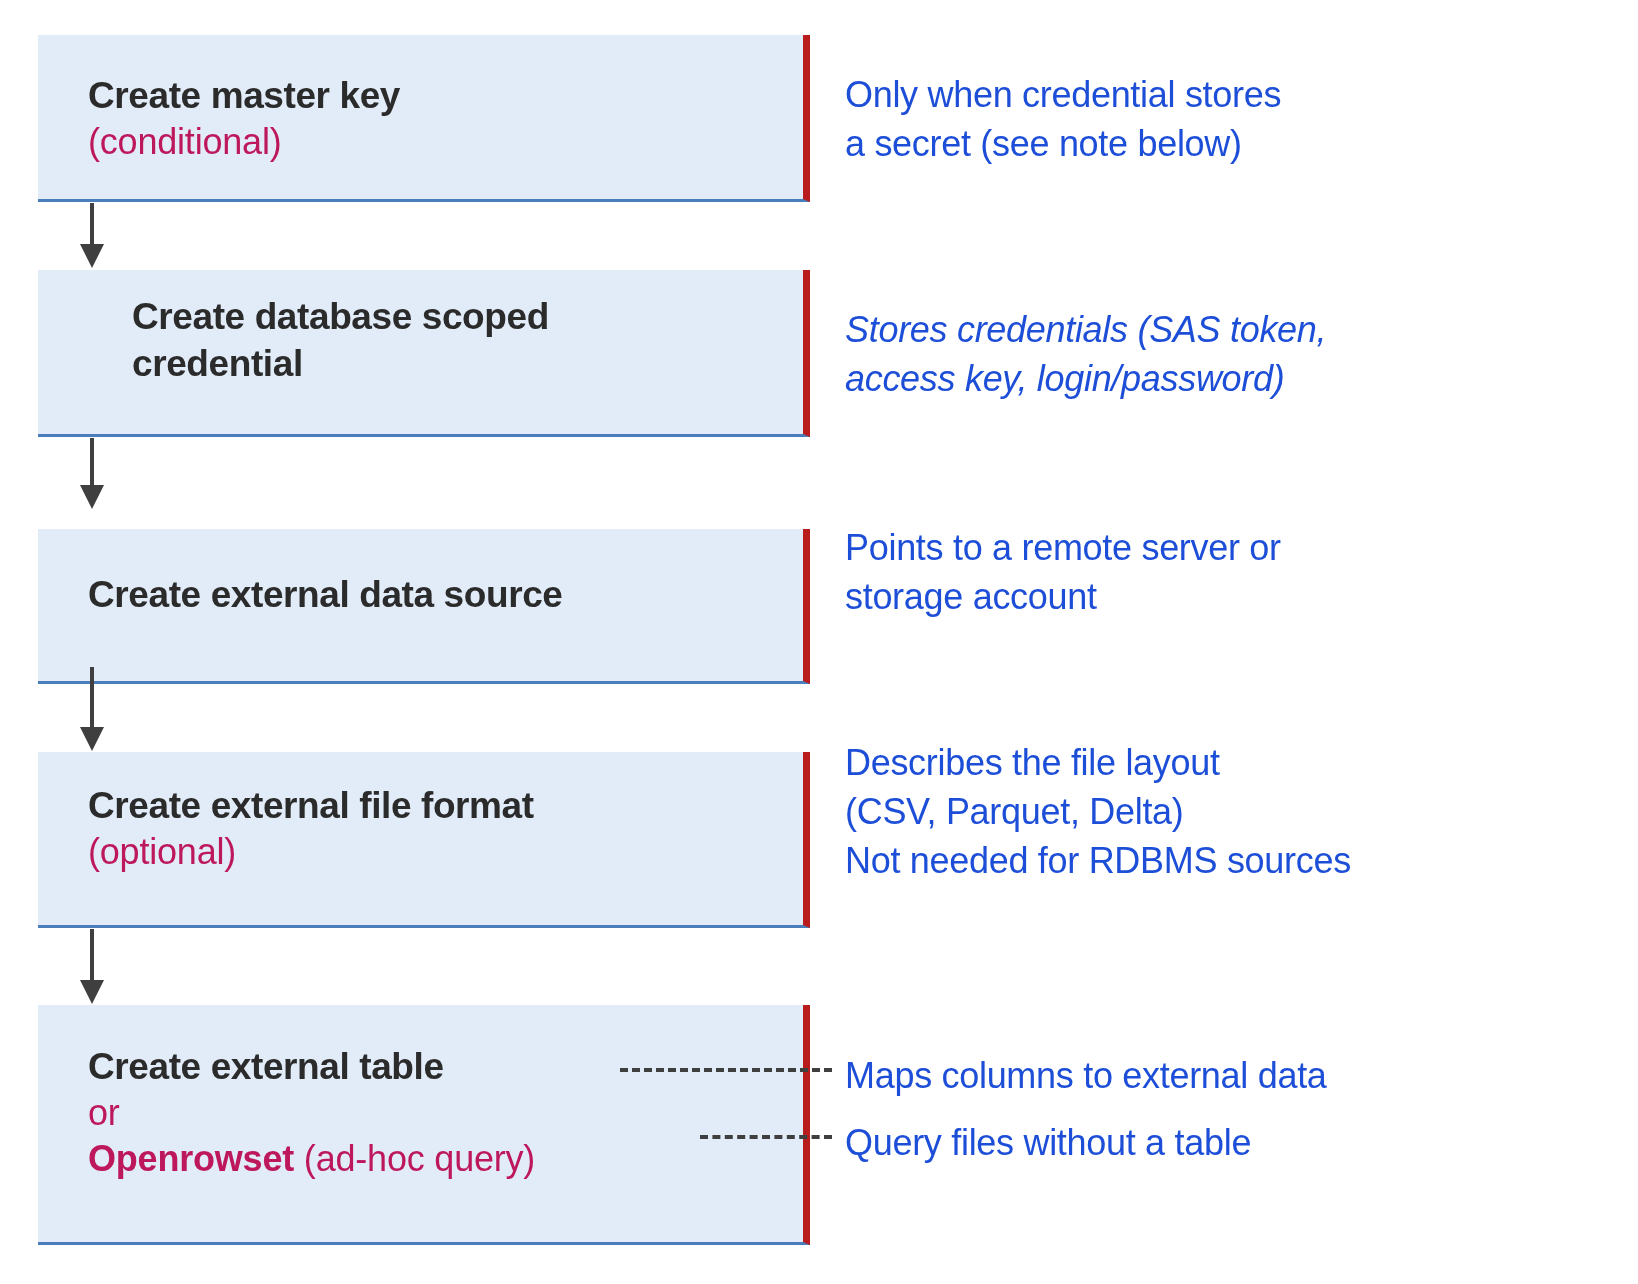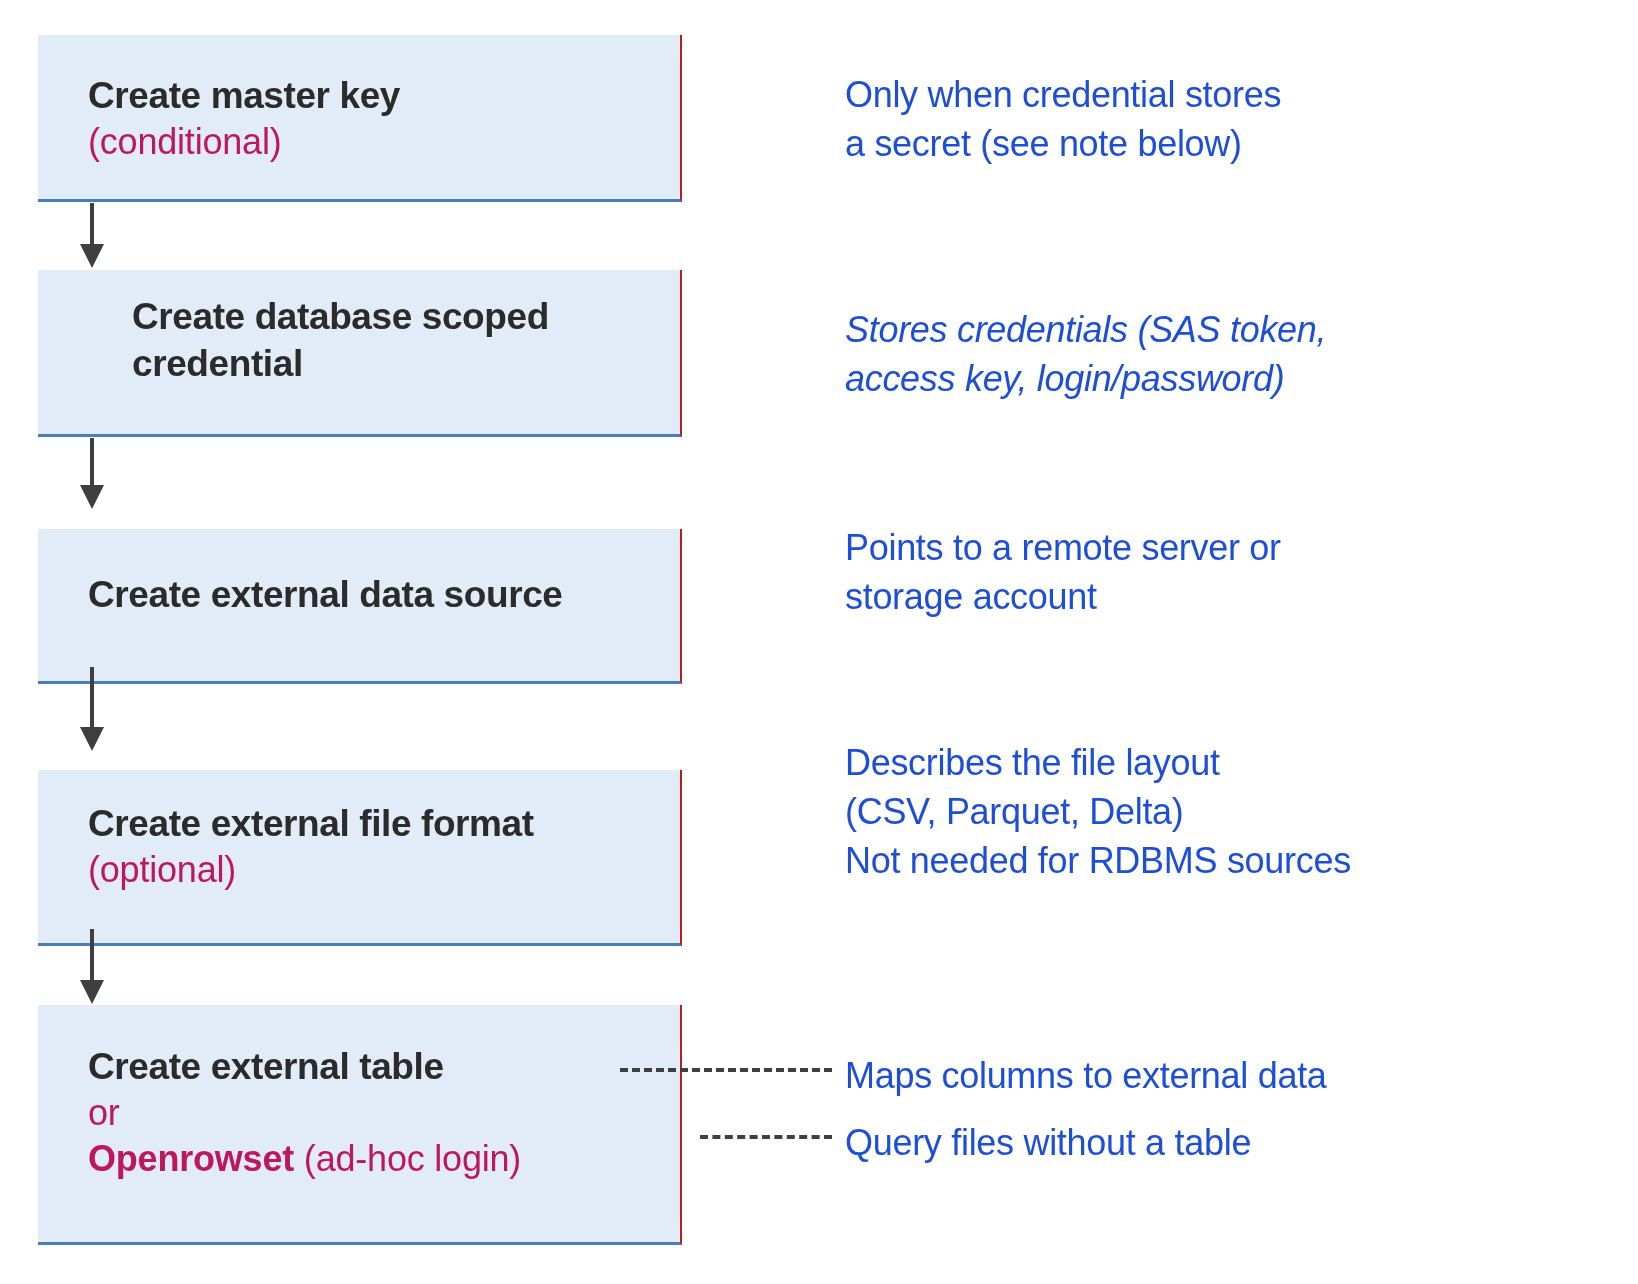--- a/index.html
+++ b/index.html
@@ -10,25 +10,25 @@
     color:#2f2f2f;
     overflow:hidden;
     position:relative;
   }
   #stage{position:absolute;left:0;top:0;width:1638px;height:1284px;}
 
   
   .step{
     position:absolute;
     left:38px;
-    width:644px;
+    width:772px;
     background:#e1ecf8;
     box-sizing:border-box;
     border-bottom:3px solid #4a7ebb;
-    border-right:2px solid #b91c1c;
+    border-right:7px solid #b91c1c;
   }
   .step-inner{
     position:absolute;
     left:50px;
     right:10px;
   }
   .ttl{
     font-weight:bold;
     font-size:37px;
     line-height:47px;
@@ -121,41 +121,41 @@
     </div>
   </div>
   <div class="note" style="top:515px;">Points to a remote server or
 storage account</div>
 
   <div class="arrow" style="top:667px;height:85px;">
     <div class="shaft" style="height:61px;"></div>
     <div class="head" style="top:60px;"></div>
   </div>
 
-  <div class="step" style="top:770px;height:176px;padding-left:9px;">
+  <div class="step" style="top:752px;height:176px;padding-left:9px;">
     <div class="step-inner" style="top:30px;">
       <div class="ttl">Create external file format</div>
       <div class="sub">(optional)</div>
     </div>
   </div>
   <div class="note" style="top:730px;">Describes the file layout
 (CSV, Parquet, Delta)
 Not needed for RDBMS sources</div>
 
   <div class="arrow" style="top:929px;height:76px;">
     <div class="shaft" style="height:52px;"></div>
     <div class="head" style="top:51px;"></div>
   </div>
 
   <div class="step" style="top:1005px;height:240px;">
     <div class="step-inner" style="top:38px;">
       <div class="ttl">Create external table</div>
       <div class="sub">or</div>
       <div class="sub">
-        <span class="b">Openrowset</span><span class="n"> (ad-hoc login)</span>
+        <span class="b">Openrowset</span><span class="n"> (ad-hoc query)</span>
       </div>
     </div>
   </div>
 
   <div class="dash" style="left:620px;top:1068px;width:212px;"></div>
   <div class="note" style="top:1043px;">Maps columns to external data</div>
 
   <div class="dash" style="left:700px;top:1135px;width:132px;"></div>
   <div class="note" style="top:1110px;">Query files without a table</div>
 

